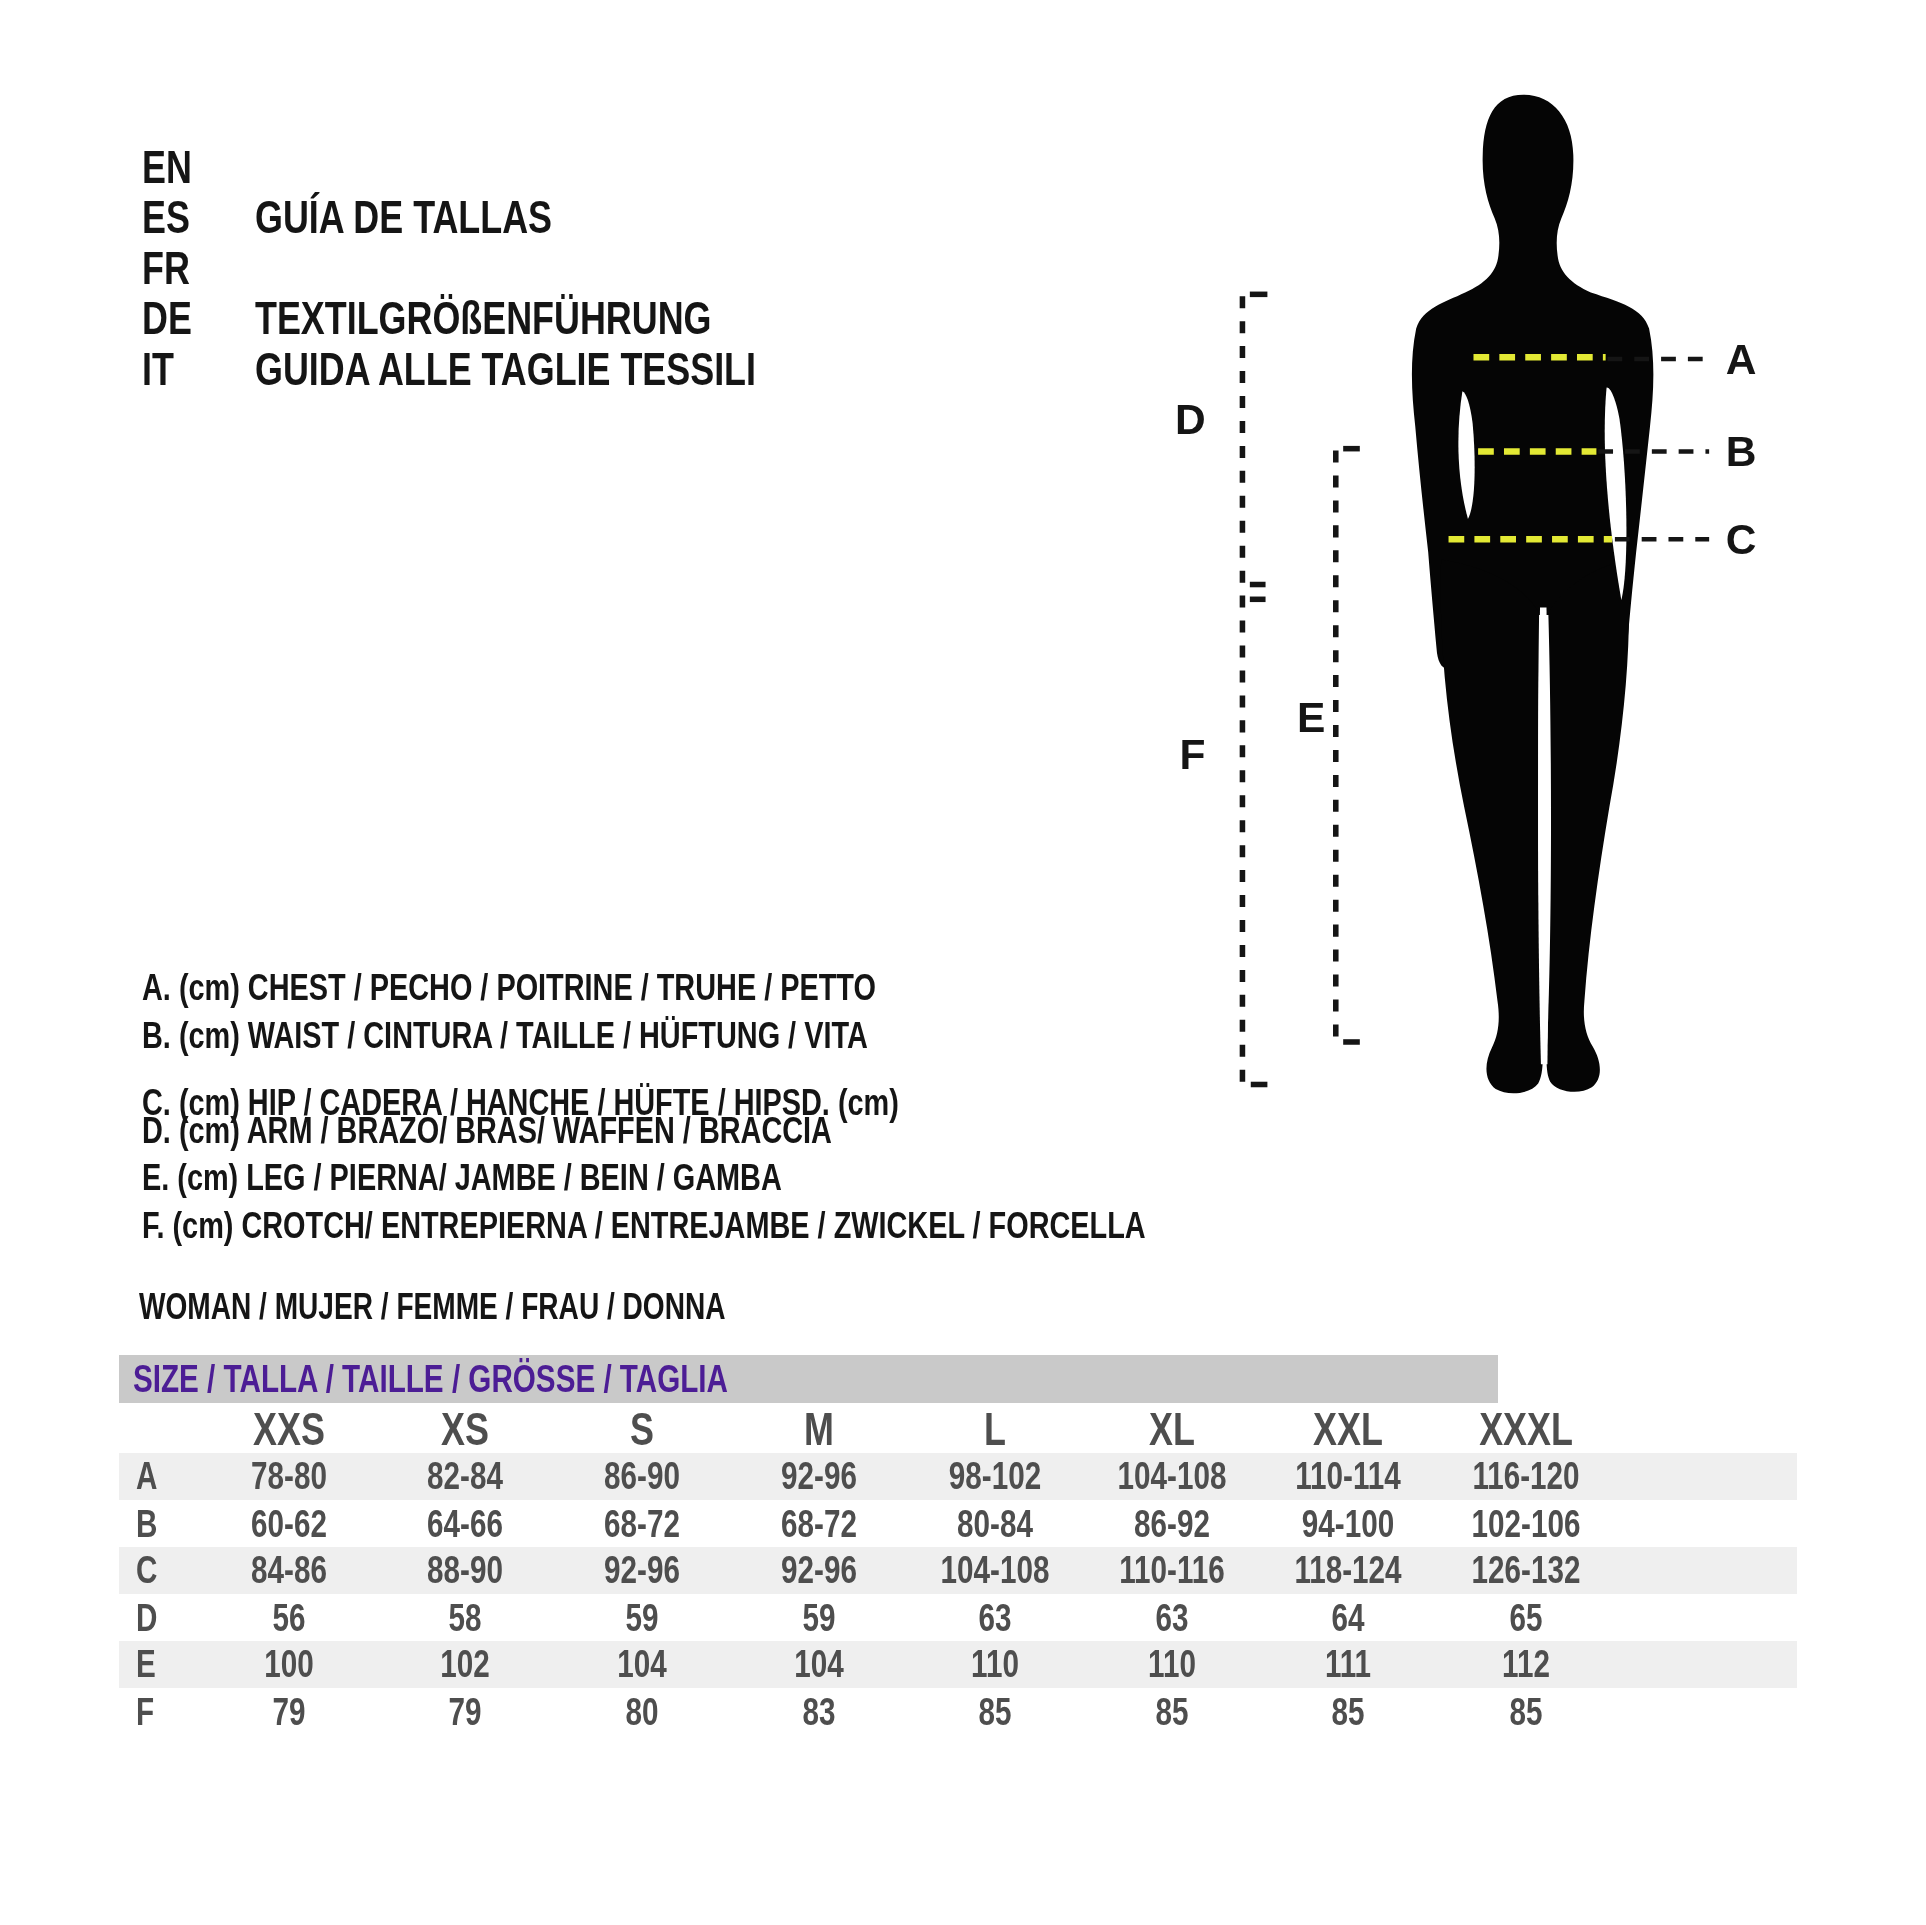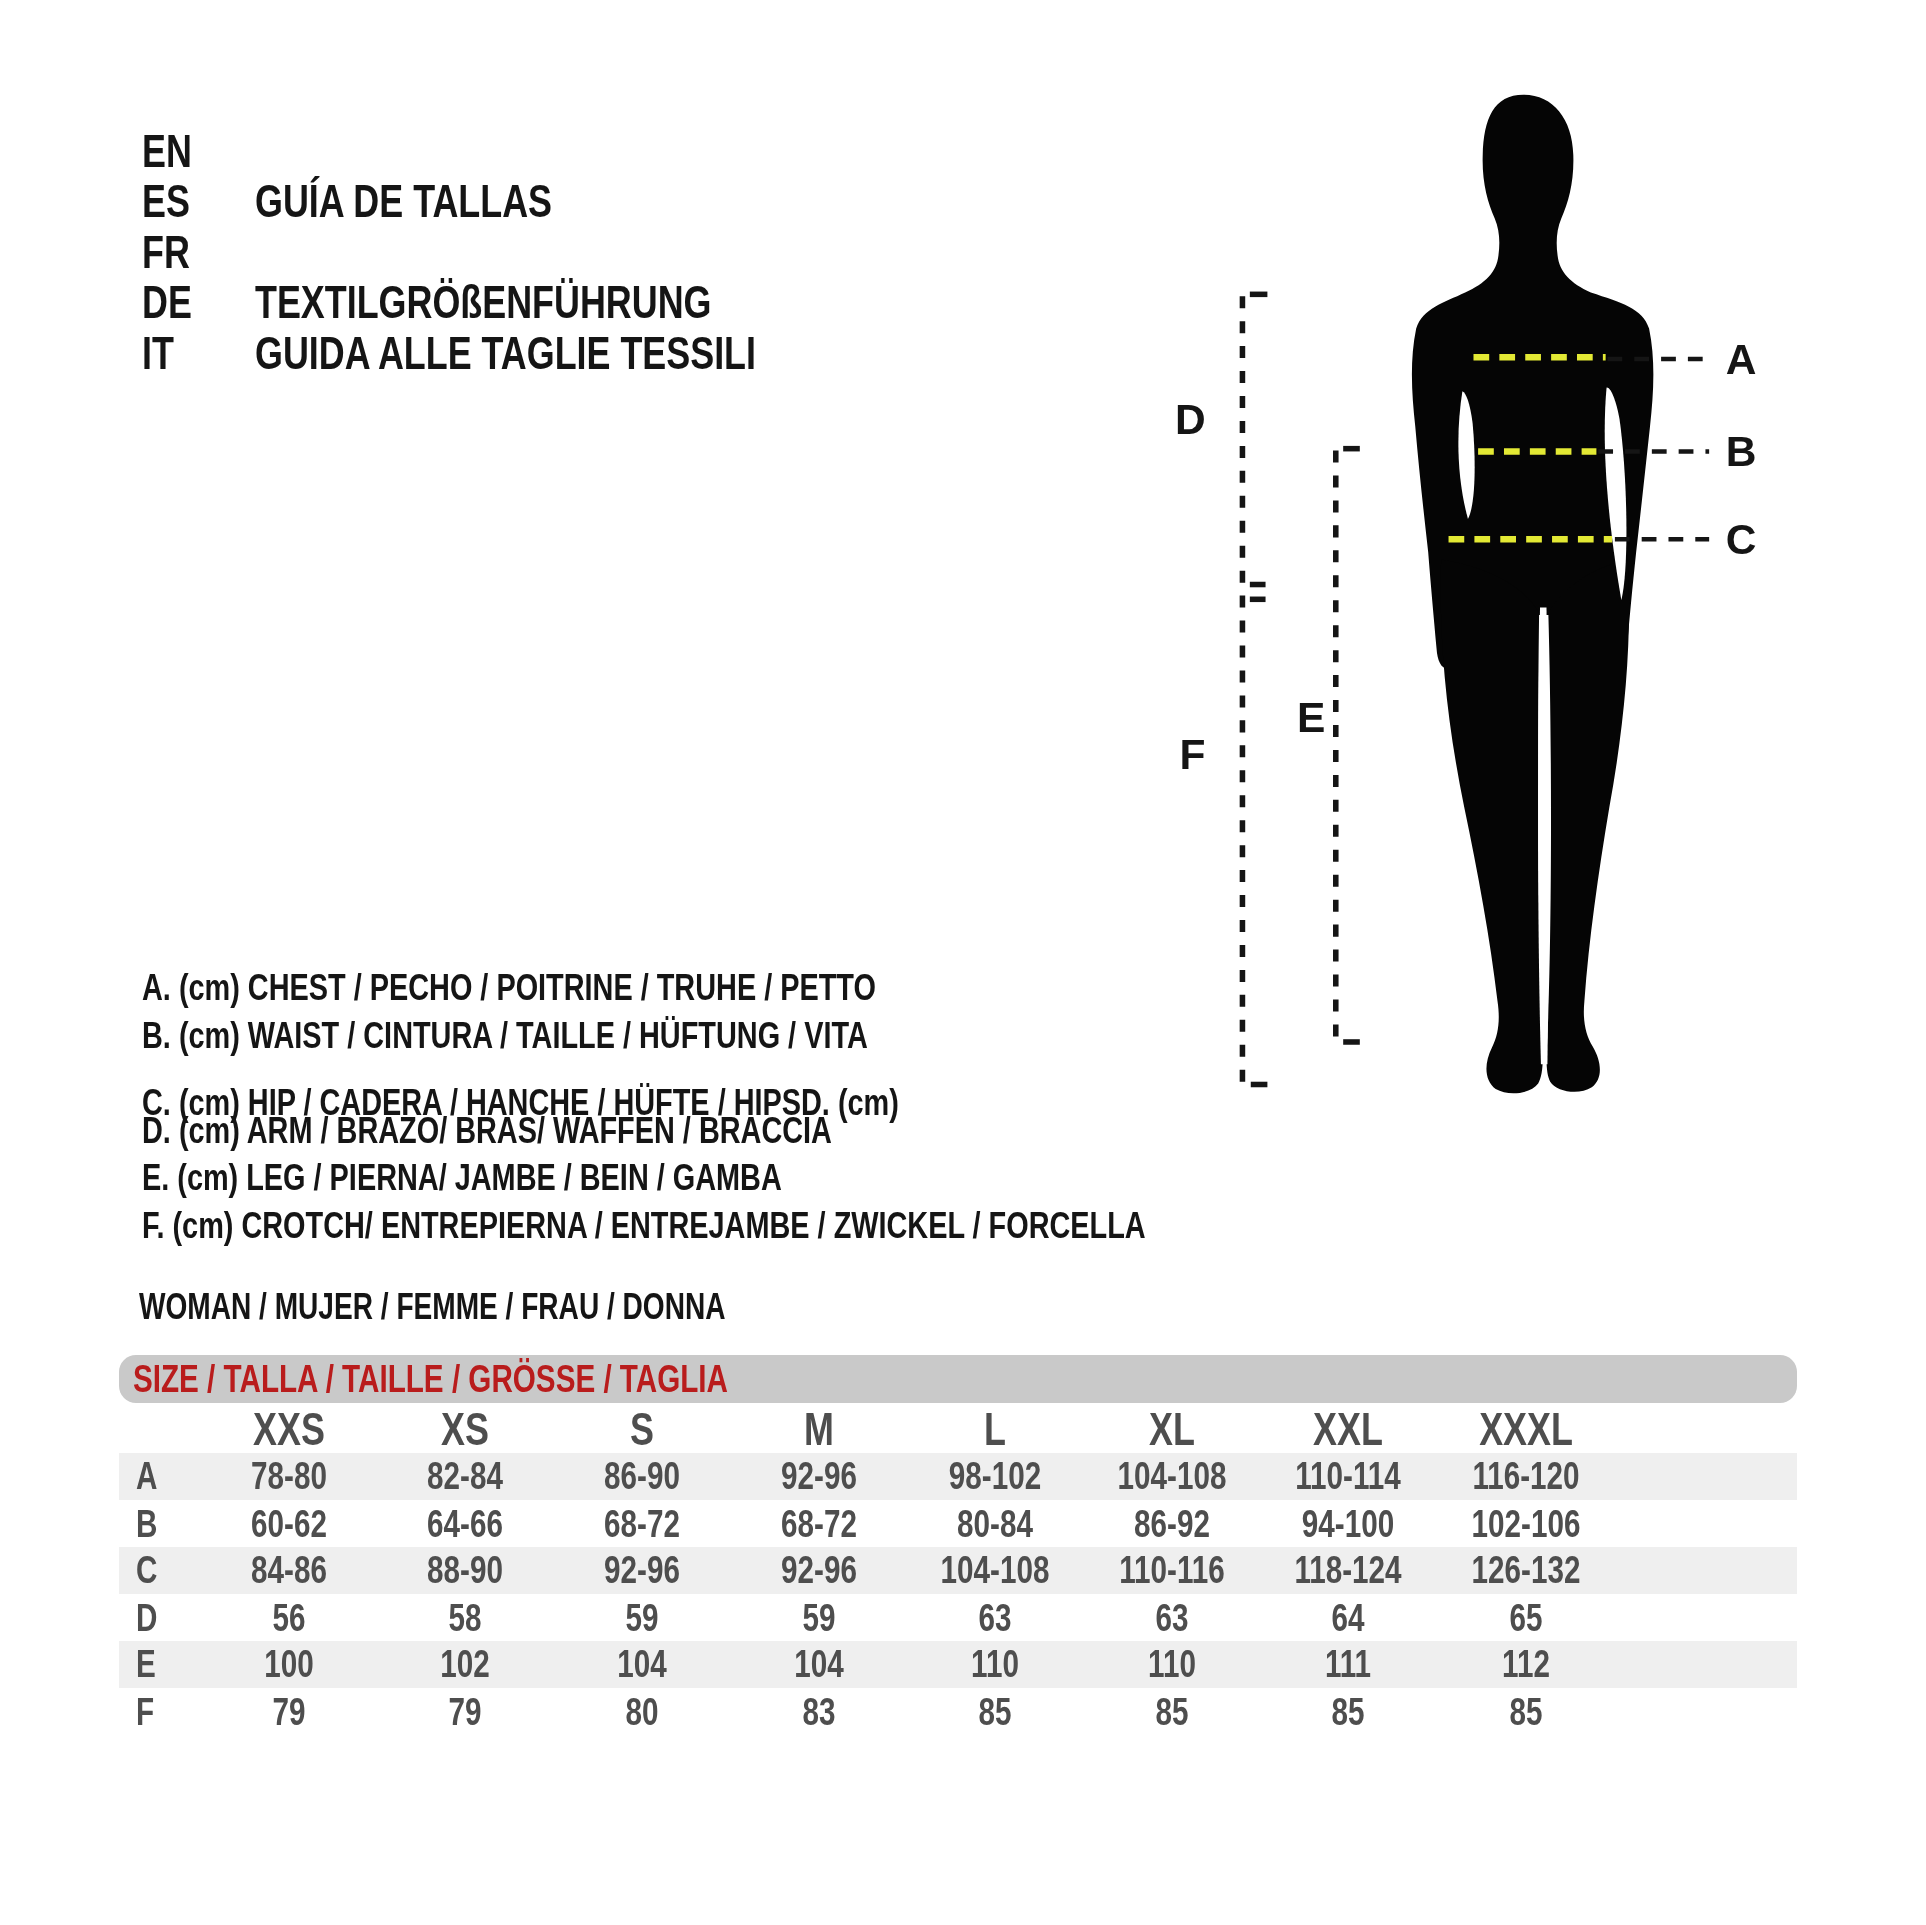--- a/index.html
+++ b/index.html
@@ -4,33 +4,33 @@
 <style>
   html,body { margin:0; padding:0; background:#ffffff; }
   #stage {
     position:relative; width:1927px; height:1926px; background:#ffffff;
     font-family:"Liberation Sans", sans-serif; font-weight:bold; color:#151515;
     overflow:hidden;
   }
   .cond { display:inline-block; transform:scaleX(0.78); transform-origin:0 50%; white-space:nowrap; }
 
   
-  .lang-row { position:absolute; left:142px; width:891px; height:48px; line-height:48px; font-size:46px; }
+  .lang-row { position:absolute; left:142px; width:891px; height:48px; line-height:48px; font-size:46px;margin-top:16px; }
   .lang-code  { position:absolute; left:0; }
   .lang-label { position:absolute; left:113px; }
 
   
   .legend-row { position:absolute; left:142px; width:1287px; height:44px; line-height:44px; font-size:37px; }
 
   
   .section-title { position:absolute; left:139px; top:1285px; height:44px; line-height:44px; font-size:36px; }
 
   
-  .size-banner { position:absolute; left:119px; top:1355px; width:1678px; height:48px;
-                 line-height:48px; background:#c9c9c9; color:#b91c1c; font-size:38px; padding-left:14px; box-sizing:border-box;border-radius:17px; }
+  .size-banner { position:absolute; left:119px; top:1355px; width:1379px; height:48px;
+                 line-height:48px; background:#c9c9c9; color:#4c1d95; font-size:38px; padding-left:14px; box-sizing:border-box; }
   .thead { position:absolute; left:119px; top:1405px; width:1678px; height:48px; line-height:48px; font-size:46px; color:#4e4e4e; }
   .trow  { position:absolute; left:119px; width:1678px; font-size:38px; color:#4e4e4e; }
   .trow.band { background:#efefef; }
   .rlabel { position:absolute; left:17px; transform:scaleX(0.78); transform-origin:0 50%; }
   .col { position:absolute; width:168px; text-align:center; transform:scaleX(0.78); transform-origin:50% 50%; }
   .c0{left:86px}.c1{left:262px}.c2{left:439px}.c3{left:616px}.c4{left:792px}.c5{left:969px}.c6{left:1145px}.c7{left:1323px}
 
   
   #figure-svg { position:absolute; left:1139px; top:79px; }
   .marker-label { font-family:"Liberation Sans", sans-serif; font-weight:bold; font-size:46px; fill:#151515; }

